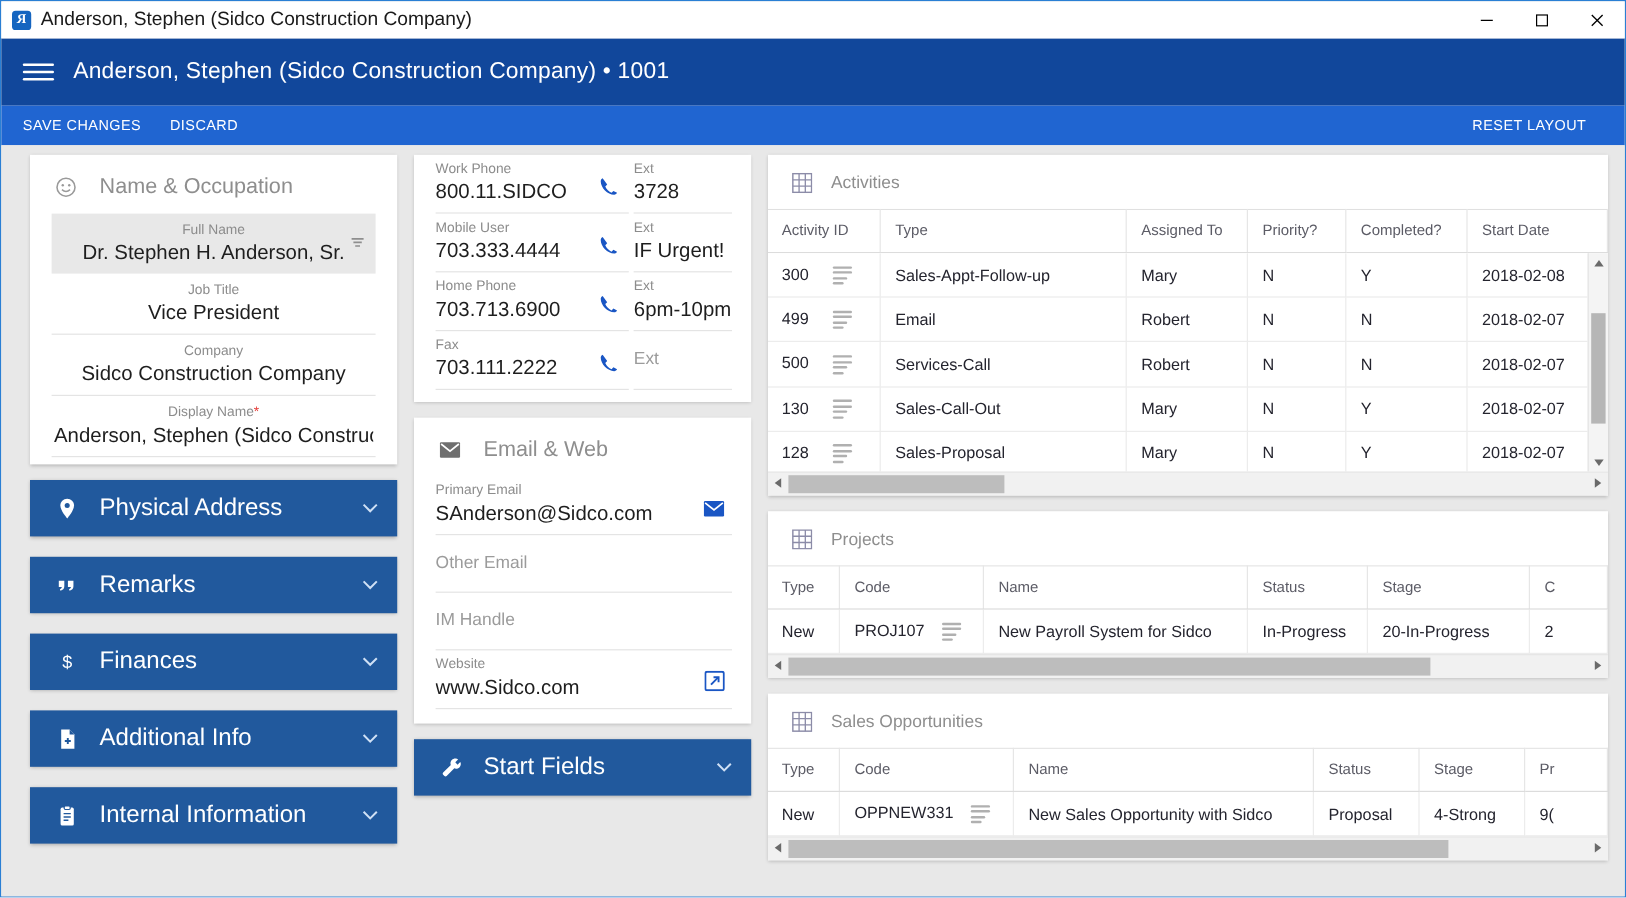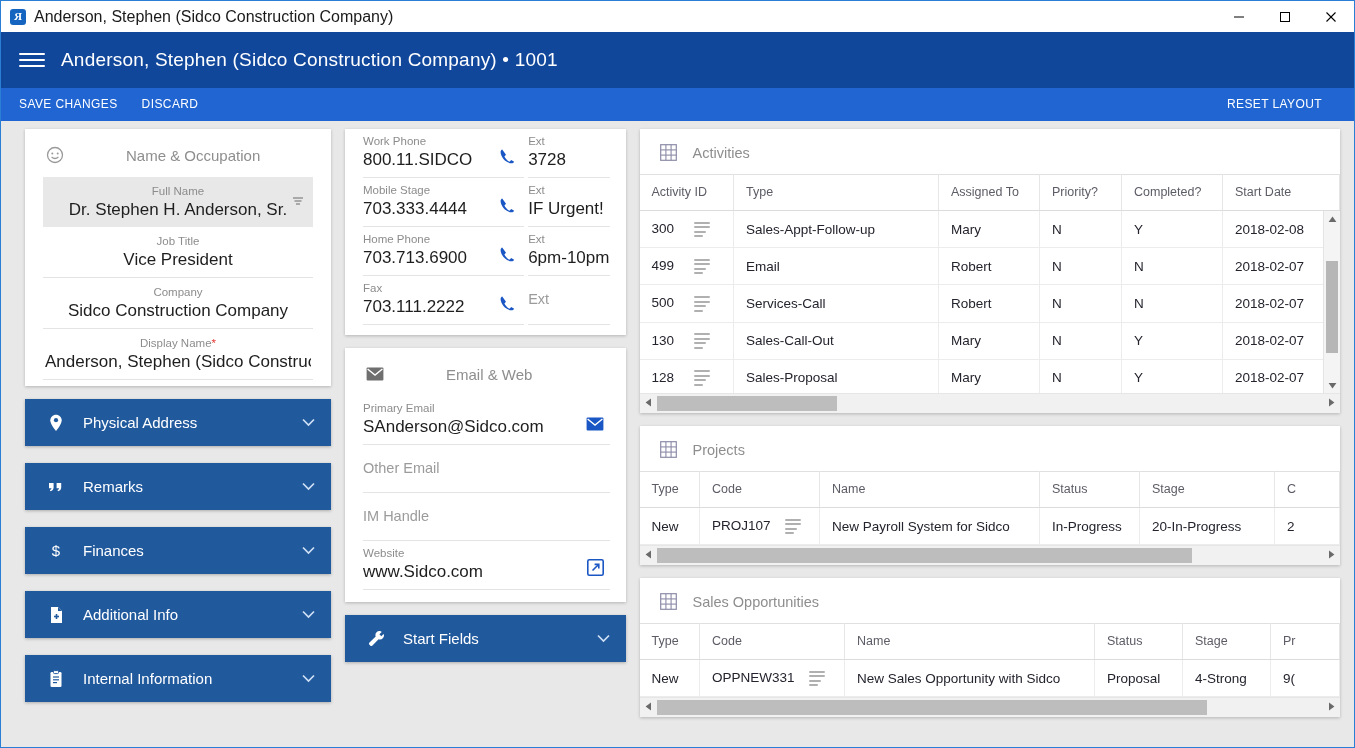--- a/index.html
+++ b/index.html
@@ -94,21 +94,21 @@
   .card-head {
     display: flex; align-items: center;
     padding: 16px 0 12px 20px;
   }
   .card-head .cicon {
     width: 20px; height: 20px; margin-right: 18px;
     color: #9a9a9a;
     display: flex; align-items: center; justify-content: center;
     flex: none;
   }
-  .card-head .ctitle { font-size: 15px; color: #8e8e8e; margin-left: 43px; }
+  .card-head .ctitle { font-size: 18px; color: #8e8e8e; }
 
   
   .fields { padding: 0 18px 6px 18px; }
   .field {
     border-bottom: 1px solid #e4e4e4;
     padding: 6px 2px 6px 2px;
     position: relative;
     text-align: center;
   }
   .field.filled { background: #e8e8e8; border-bottom: none; padding-left: 10px; padding-right: 10px; }
@@ -135,21 +135,21 @@
     padding: 0 16px 0 20px;
     margin-bottom: 17px;
     box-shadow: 0 1px 3px rgba(0,0,0,.25);
     cursor: pointer;
   }
   .accordion .aicon {
     width: 22px; height: 20px; margin-right: 16px;
     display: flex; align-items: center; justify-content: center;
     flex: none; color: #fff;
   }
-  .accordion .atitle { font-size: 15px; flex: 1; }
+  .accordion .atitle { font-size: 20px; flex: 1; }
   .accordion .achev { font-size: 13px; color: #cfe0f5; }
 
   
   .phone-rows { padding: 0 16px 10px 18px; }
   .phone-row { display: flex; gap: 4px; }
   .phone-main { flex: 1 1 56%; position: relative; border-bottom: 1px solid #e4e4e4; padding: 4px 0 6px 0; }
   .phone-ext  { flex: 0 0 33%; border-bottom: 1px solid #e4e4e4; padding: 4px 0 6px 0; }
   .phone-main .callicon {
     position: absolute; right: 8px; bottom: 8px; color: #1a56c4;
   }
@@ -403,21 +403,21 @@
               </div>
             </div>
             <div class="phone-ext">
               <div class="flabel">Ext</div>
               <div class="fvalue">3728</div>
             </div>
           </div>
 
           <div class="phone-row">
             <div class="phone-main">
-              <div class="flabel">Mobile Stage</div>
+              <div class="flabel">Mobile User</div>
               <div class="fvalue">703.333.4444</div>
               <div class="callicon">
                 <svg width="17" height="17" viewBox="0 0 17 17">
                     <path d="M3.2 1.6c-.8.3-1.6 1.3-1.6 2.4 0 5.4 5.7 11.3 11.2 11.3 1.1 0 2.1-.8 2.4-1.6l-3-1.6-1.6 1.6c-2.1-.9-4.3-3.2-5.2-5.3l1.6-1.6-3.8-5.2z" fill="#1a56c4"></path>
                   </svg>
               </div>
             </div>
             <div class="phone-ext">
               <div class="flabel">Ext</div>
               <div class="fvalue">IF Urgent!</div>

